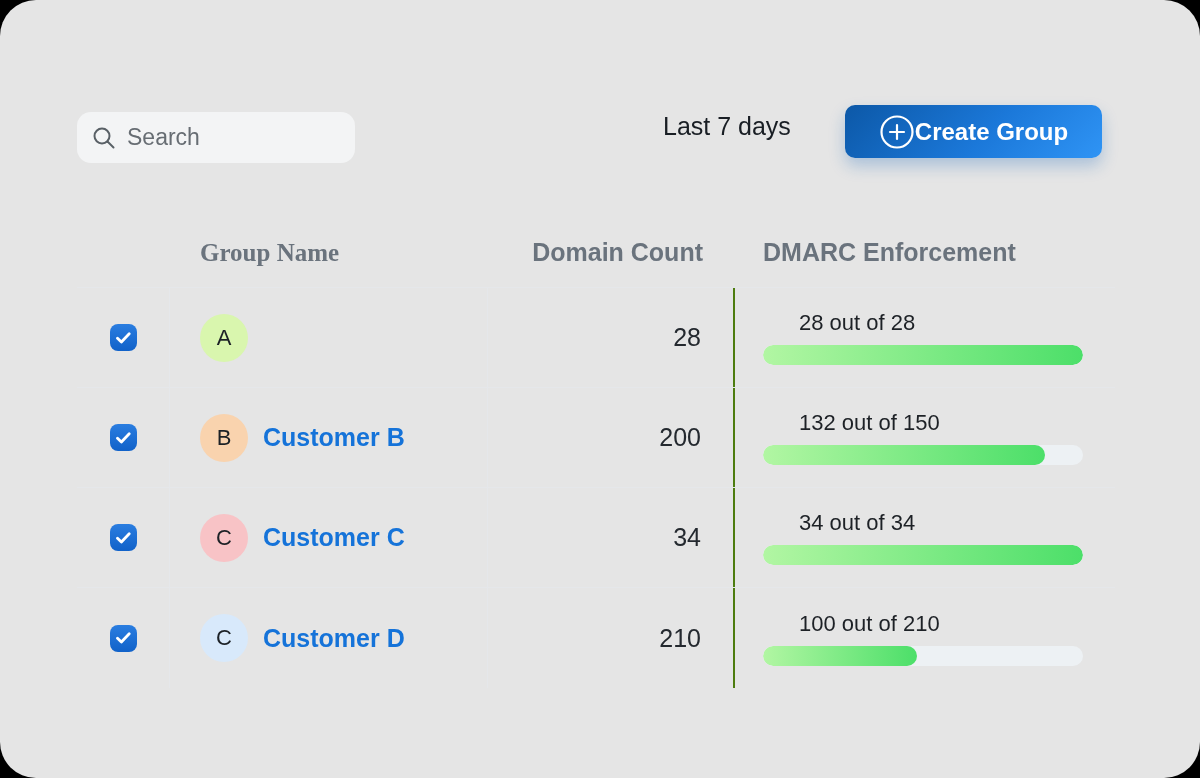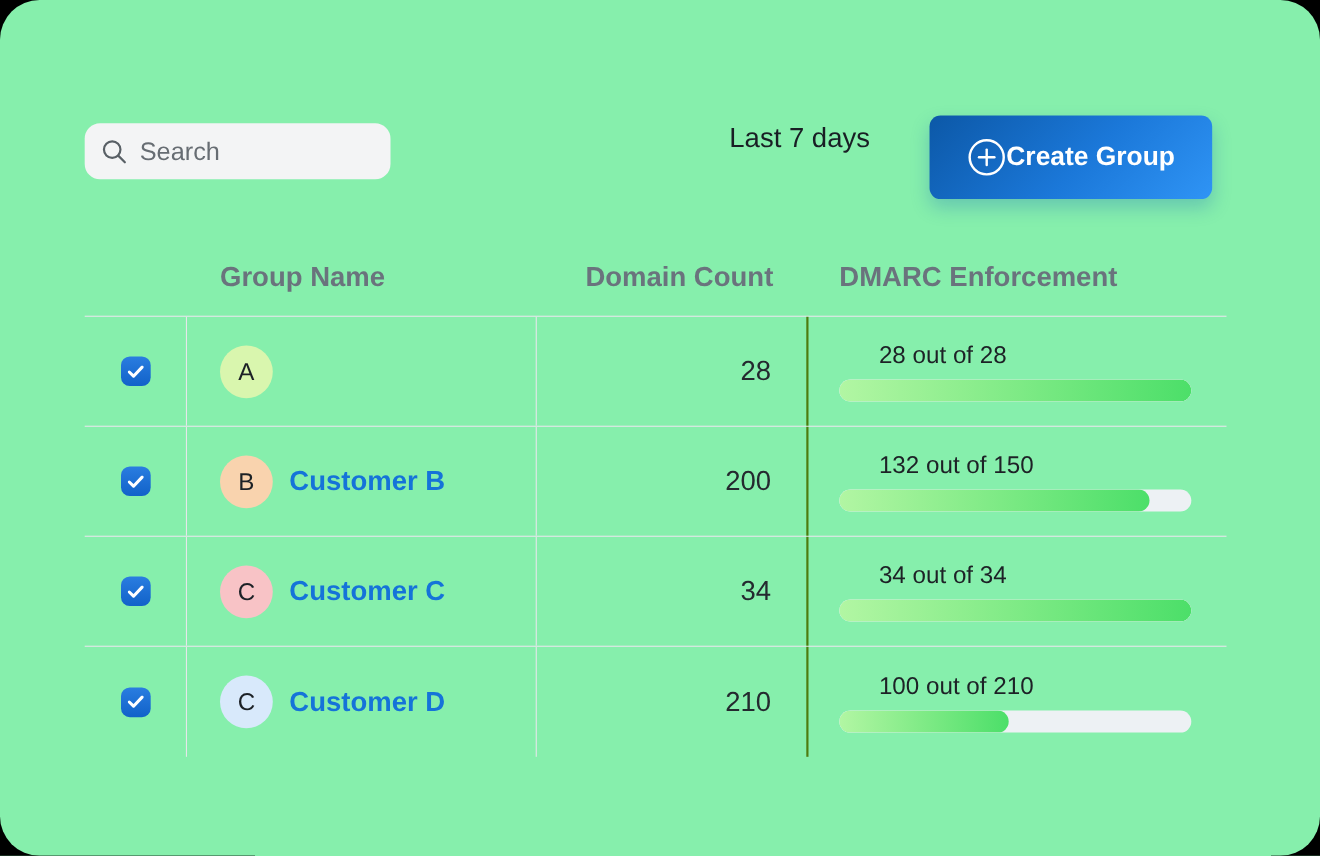--- a/index.html
+++ b/index.html
@@ -5,21 +5,21 @@
   * { margin: 0; padding: 0; box-sizing: border-box; }
   html, body { width: 100%; height: 100%; }
   body {
     background: #000;
     font-family: "Liberation Sans", sans-serif;
     display: flex; align-items: flex-start; justify-content: flex-start;
   }
   .card {
     position: relative;
     width: 1200px; height: 778px;
-    background: #86efac;
+    background: #e5e5e5;
     border-radius: 36px;
     overflow: hidden;
   }
 
   
   .search-box {
     position: absolute; left: 77px; top: 112px;
     width: 278px; height: 51px;
     background: #f3f4f5;
     border-radius: 14px;
@@ -36,21 +36,21 @@
 
   .date-range {
     position: absolute; top: 112px; left: 663px; height: 51px;
     display: flex; align-items: flex-start;
     font-size: 25px; font-weight: 400; color: #191e24;
     cursor: pointer;
   }
 
   .create-group-btn {
     position: absolute; left: 845px; top: 105px;
-    width: 257px; height: 76px;
+    width: 257px; height: 53px;
     border: none; border-radius: 10px;
     background: linear-gradient(135deg, #0c58a7 0%, #1b78d9 55%, #2f94f5 100%);
     box-shadow: 0 8px 16px rgba(23, 102, 185, 0.28);
     display: flex; align-items: center; justify-content: center;
     color: #ffffff; font-family: "Liberation Sans", sans-serif;
     font-size: 24px; font-weight: 600;
     cursor: pointer;
   }
 
   
@@ -59,21 +59,21 @@
     width: 1038px;
   }
   .thead {
     display: grid;
     grid-template-columns: 93px 318px 247px 380px;
     height: 70px;
     align-items: center;
     border-bottom: 1px solid #e5e7ea;
     color: #6a737d; font-size: 25px; font-weight: 700;
   }
-  .th-group   { padding-left: 30px; }
+  .th-group   { padding-left: 30px; font-family: Liberation Serif, serif; }
   .th-domain  { text-align: right; padding-right: 32px; }
   .th-dmarc   { padding-left: 28px; }
 
   .trow {
     display: grid;
     grid-template-columns: 93px 318px 247px 380px;
     height: 100px;
     border-bottom: 1px solid #e5e7ea;
   }
   .trow:last-child { border-bottom: none; }

